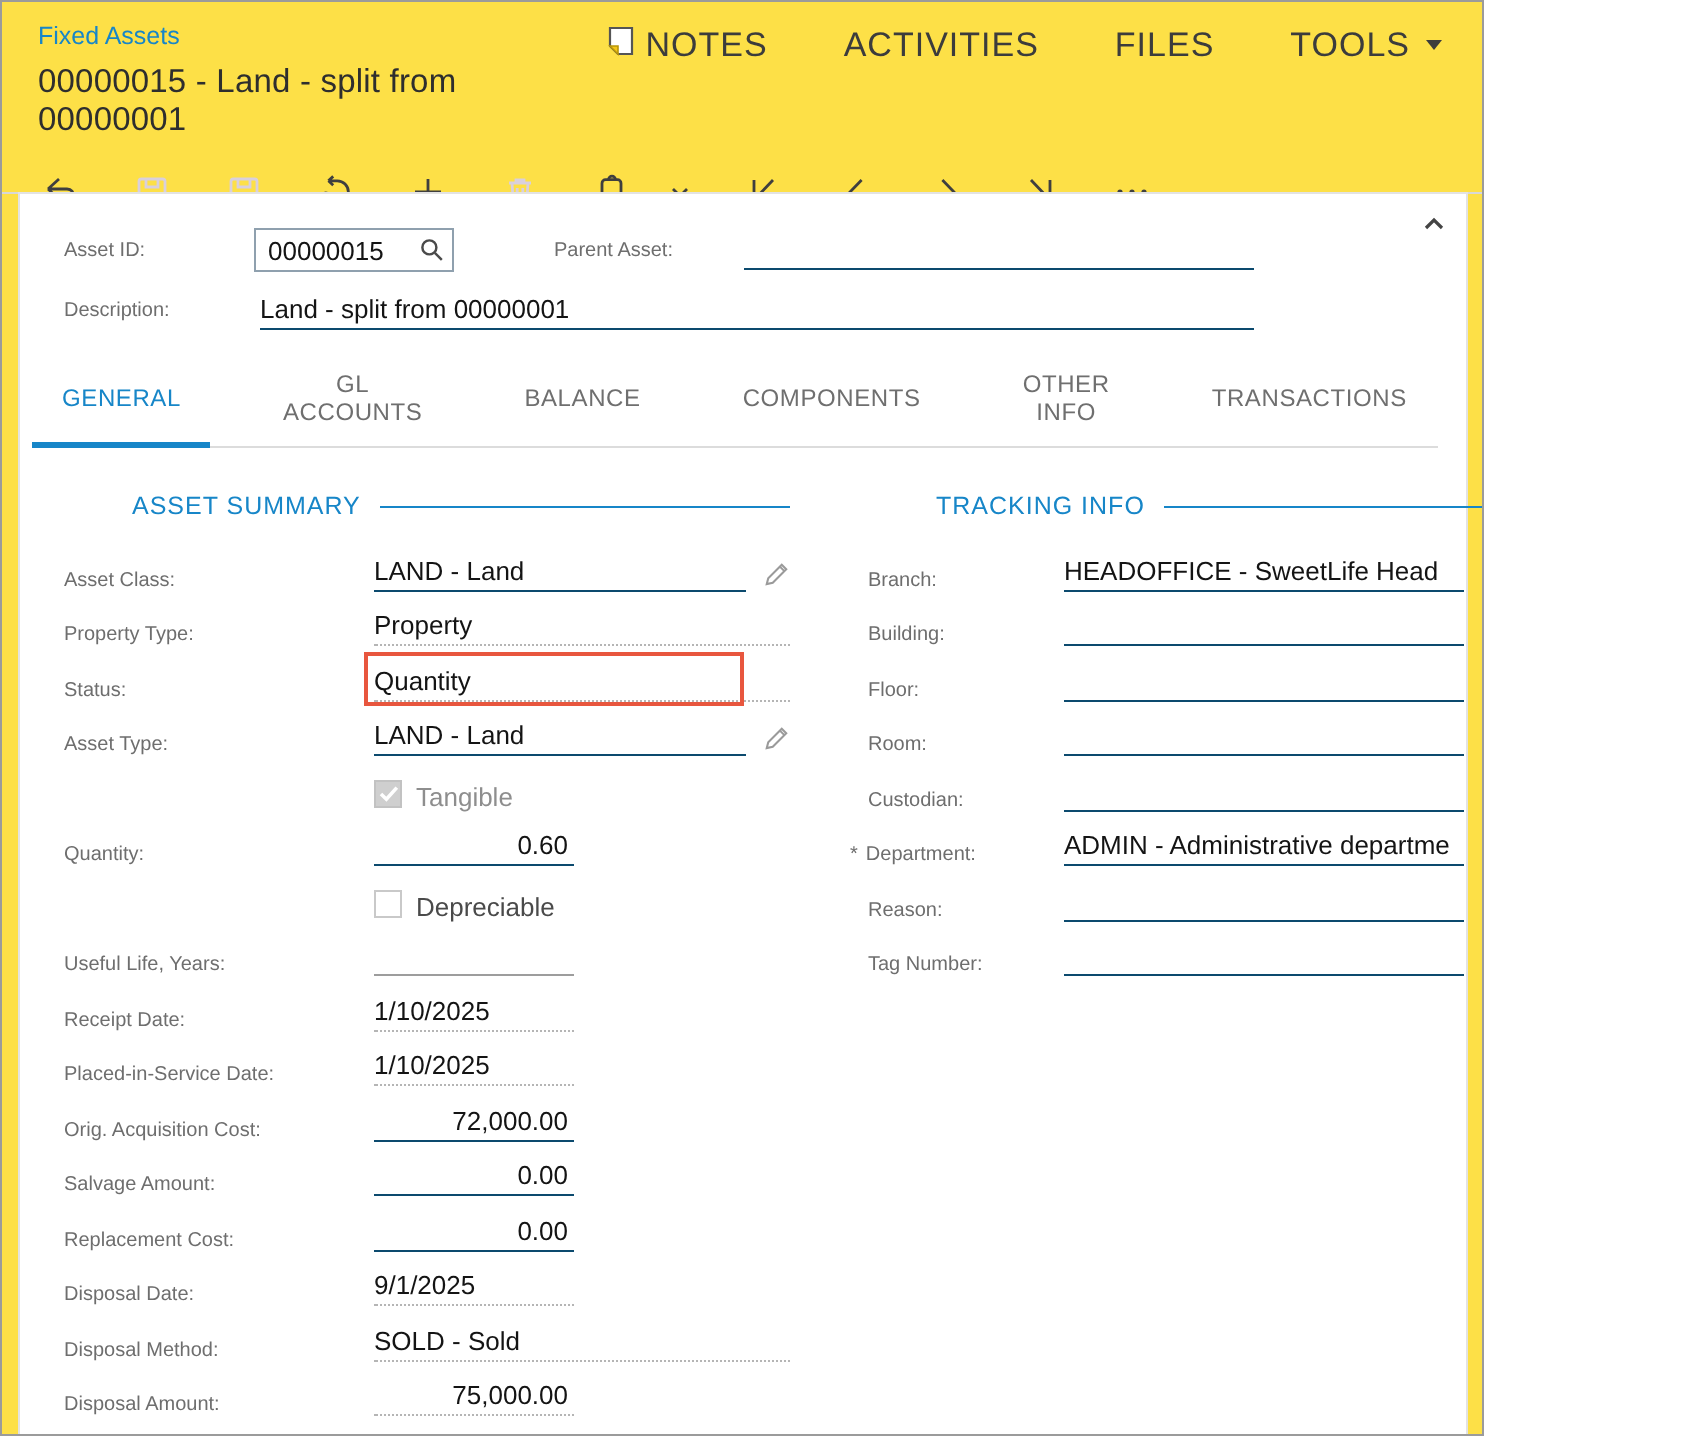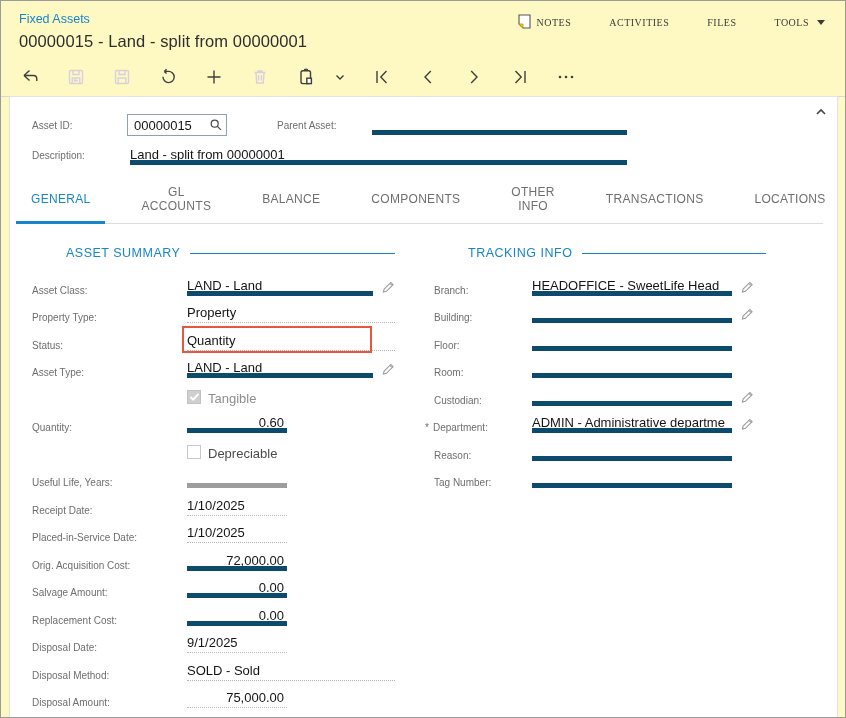--- a/index.html
+++ b/index.html
@@ -1,46 +1,46 @@
 <!DOCTYPE html>
 <html style="--accent: #1786c8; --highlight: #e8563e;"><head>
 <meta charset="utf-8">
 <style>
   html,body{margin:0;padding:0;background:#fff;}
   *{box-sizing:border-box;}
   .screen{
-    position:relative;width:846px;height:718px;border:1px solid #9b9b9b;
-    background:#fef9c3;font-family:"Liberation Sans",sans-serif;overflow:hidden;
+    position:relative;width:742px;height:718px;border:1px solid #9b9b9b;
+    background:#fde047;font-family:"Liberation Sans",sans-serif;overflow:hidden;
   }
   
   .top{display:flex;justify-content:space-between;padding:8px 20px 0 18px;}
   .screen-link{color:var(--accent,#1786c8);font-size:12.5px;text-decoration:none;cursor:pointer;display:inline-block;}
   .record-title{font-size:16.5px;font-weight:400;color:#2e2e2e;margin:5px 0 0 0;letter-spacing:0.1px;}
   .top-menu{display:flex;gap:38px;padding-top:5px;align-items:center;height:22px;}
-  .menu-item{display:flex;align-items:center;gap:6px;font-size:10px;color:#3c3c3c;letter-spacing:0.5px;cursor:pointer;background:none;border:none;padding:0;font-family:Liberation Serif, serif;justify-content:space-between;}
+  .menu-item{display:flex;align-items:center;gap:6px;font-size:17px;color:#3c3c3c;letter-spacing:0.5px;cursor:pointer;background:none;border:none;padding:0;font-family:Liberation Sans, sans-serif;justify-content:space-between;}
   .caret{width:0;height:0;border-left:4px solid transparent;border-right:4px solid transparent;border-top:5px solid #3c3c3c;margin-left:2px;}
   
   .toolbar{display:flex;align-items:center;gap:24px;padding:15px 0 13px 18px;}
   .tb-btn{background:none;border:none;padding:0;width:22px;height:22px;color:#3f3f3f;cursor:pointer;}
   .tb-btn.narrow{width:14px;margin-left:-8px;}
   .tb-btn.disabled{color:#d9d0dc;cursor:default;}
   .tb-btn svg{display:block;margin:auto;}
   .divider{position:absolute;left:0;right:0;top:95px;height:1px;background:#d8d8d8;}
   
   .panel{position:absolute;left:8px;right:7px;top:95px;bottom:0;border:1px solid #e3e3e3;border-bottom:none;background:#fff;}
   .collapse-btn{position:absolute;right:9px;top:8px;background:none;border:none;padding:0;cursor:pointer;color:#444;}
   .id-area{padding:13px 0 0 22px;font-size:13px;}
   .id-row{display:flex;align-items:center;height:30px;}
   .flabel{color:#6e6e6e;font-size:10px;}
   .lbl-assetid{width:95px;}
   .lbl-parent{width:95px;margin-left:50px;}
   .lbl-desc{width:98px;}
   .lookup-box{width:100px;height:22px;border:1px solid #8fa0ae;display:flex;align-items:center;padding:0 3px 0 6px;color:#141414;cursor:text;}
   .lookup-box .val{flex:1;}
-  .fvalue{display:block;height:20px;line-height:19px;border-bottom:5px solid #0c4a6e;color:#141414;white-space:nowrap;overflow:hidden;cursor:text;}
+  .fvalue{display:block;height:20px;line-height:19px;border-bottom:1px solid #0c4a6e;color:#141414;white-space:nowrap;overflow:hidden;cursor:text;}
   .u-dotted{border-bottom:1px dotted #b5b5b5;}
   .u-strong{border-bottom-color:#9d9d9d;}
   .align-right{text-align:right;padding-right:3px;}
   
   .tabs{display:flex;margin:8px 14px 0 6px;border-bottom:1px solid #dcdcdc;gap:21px;}
   .tab{padding:7px 15px 8px 15px;font-size:12px;color:#6f6f6f;letter-spacing:0.3px;border:none;background:none;border-bottom:3px solid transparent;margin-bottom:-1px;cursor:pointer;font-family:inherit;}
   .tab.active{color:var(--accent,#1786c8);border-bottom-color:var(--accent,#1786c8);}
   
   .cols{display:flex;padding-left:22px;margin-top:21px;}
   .col-left{width:363px;}

